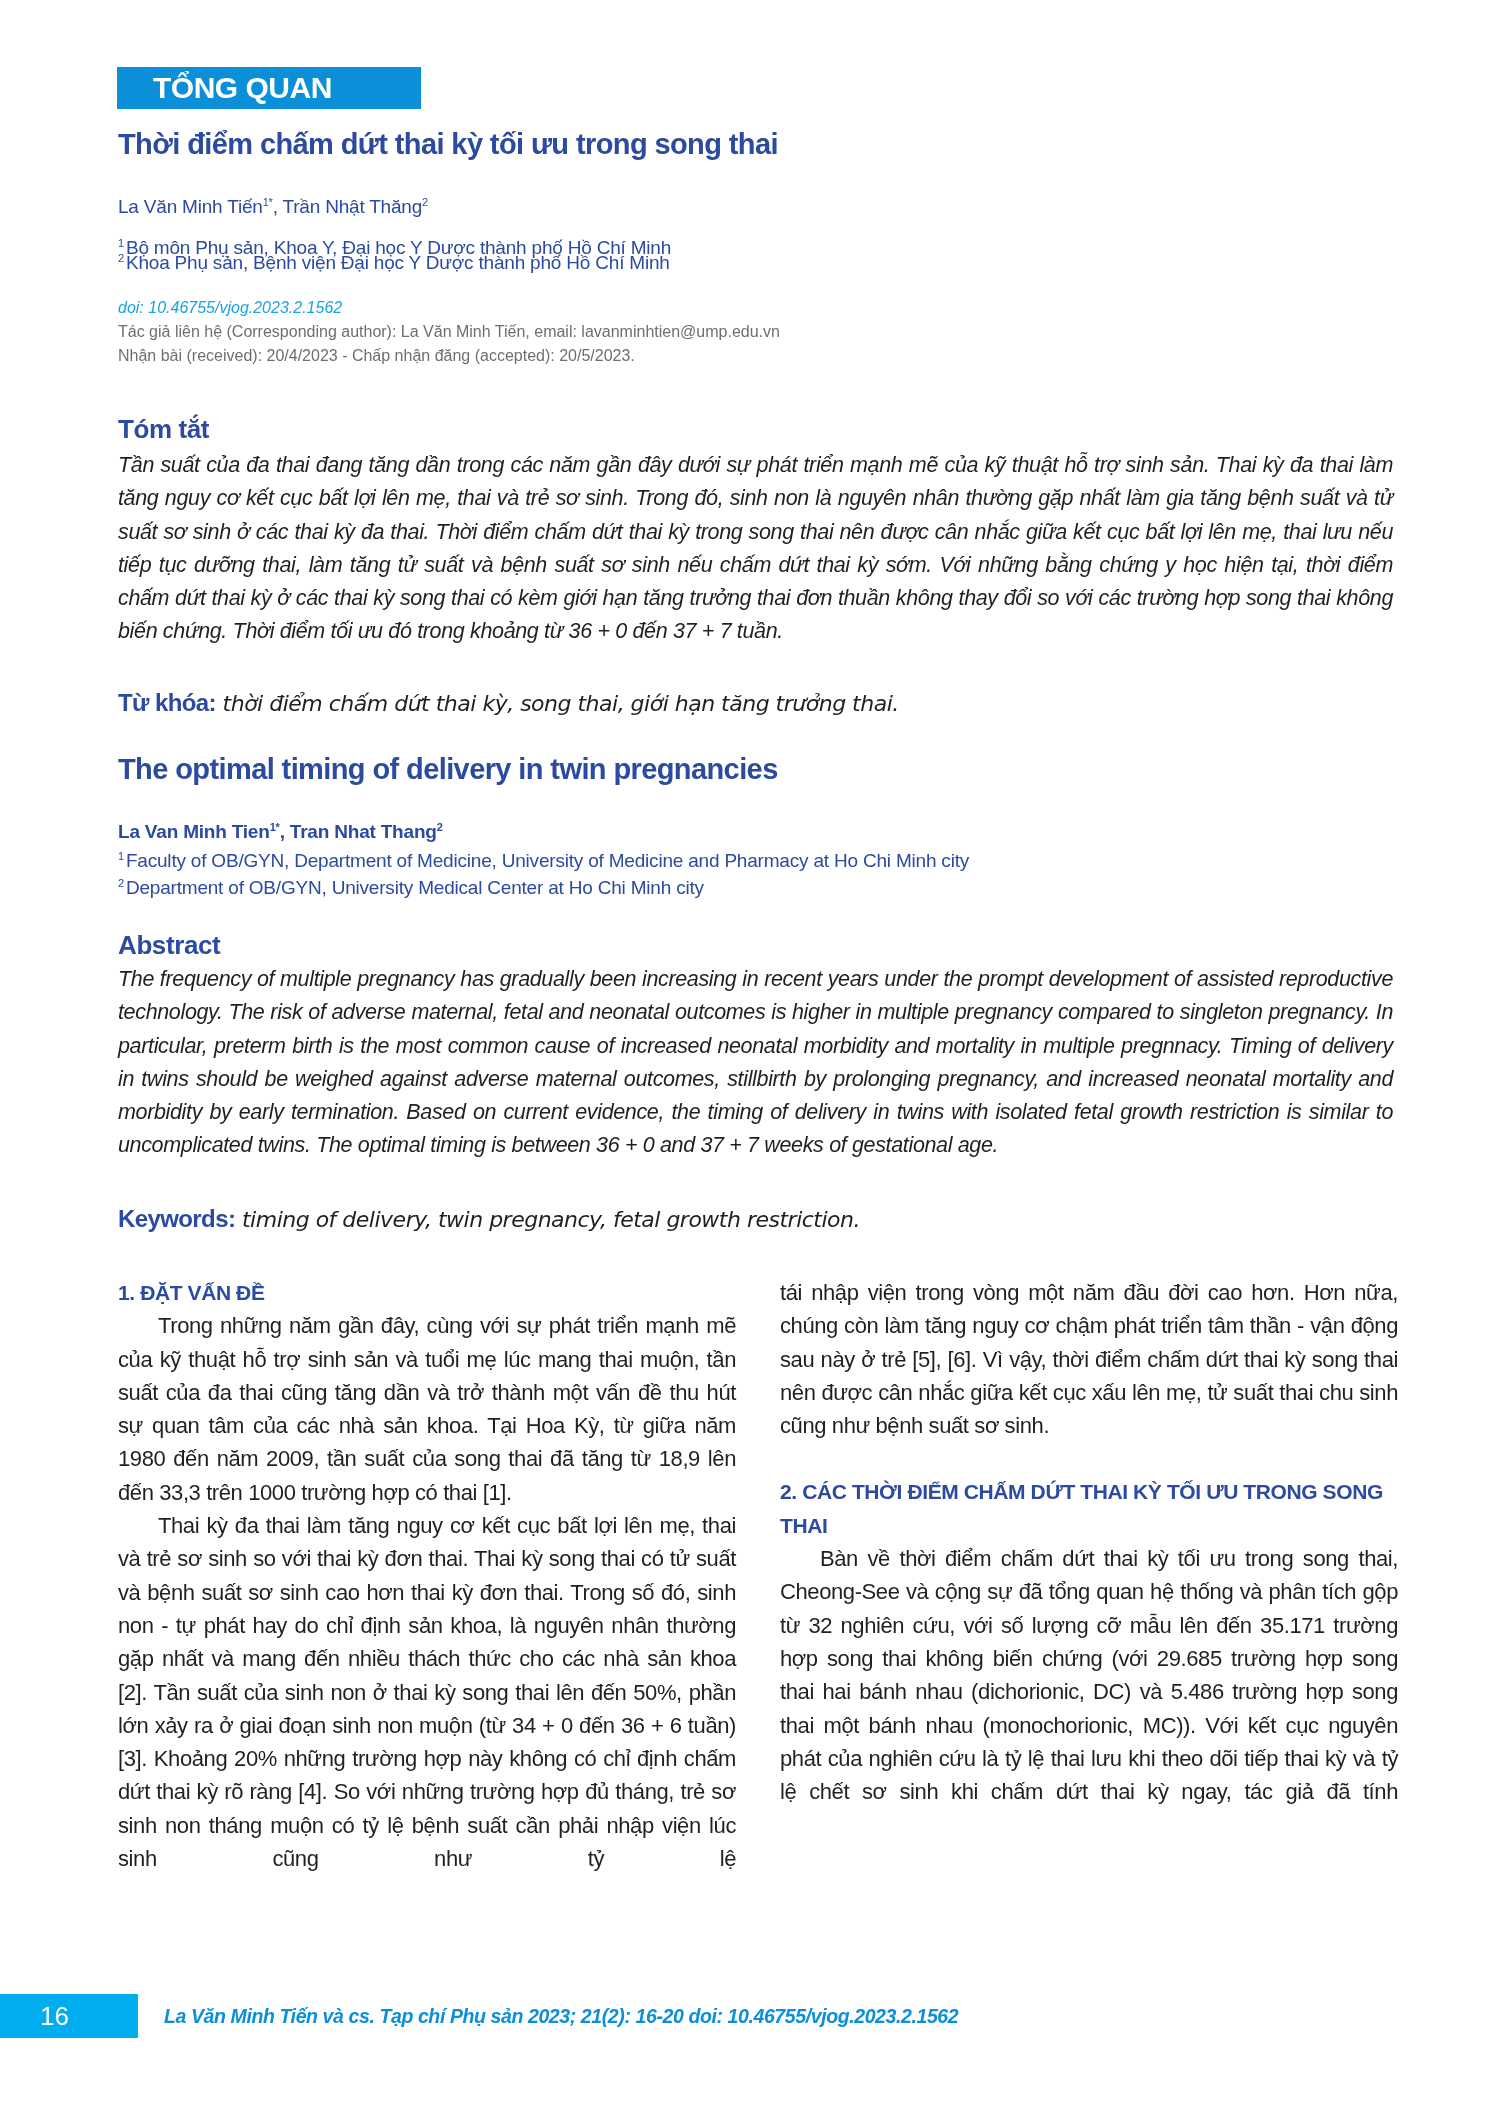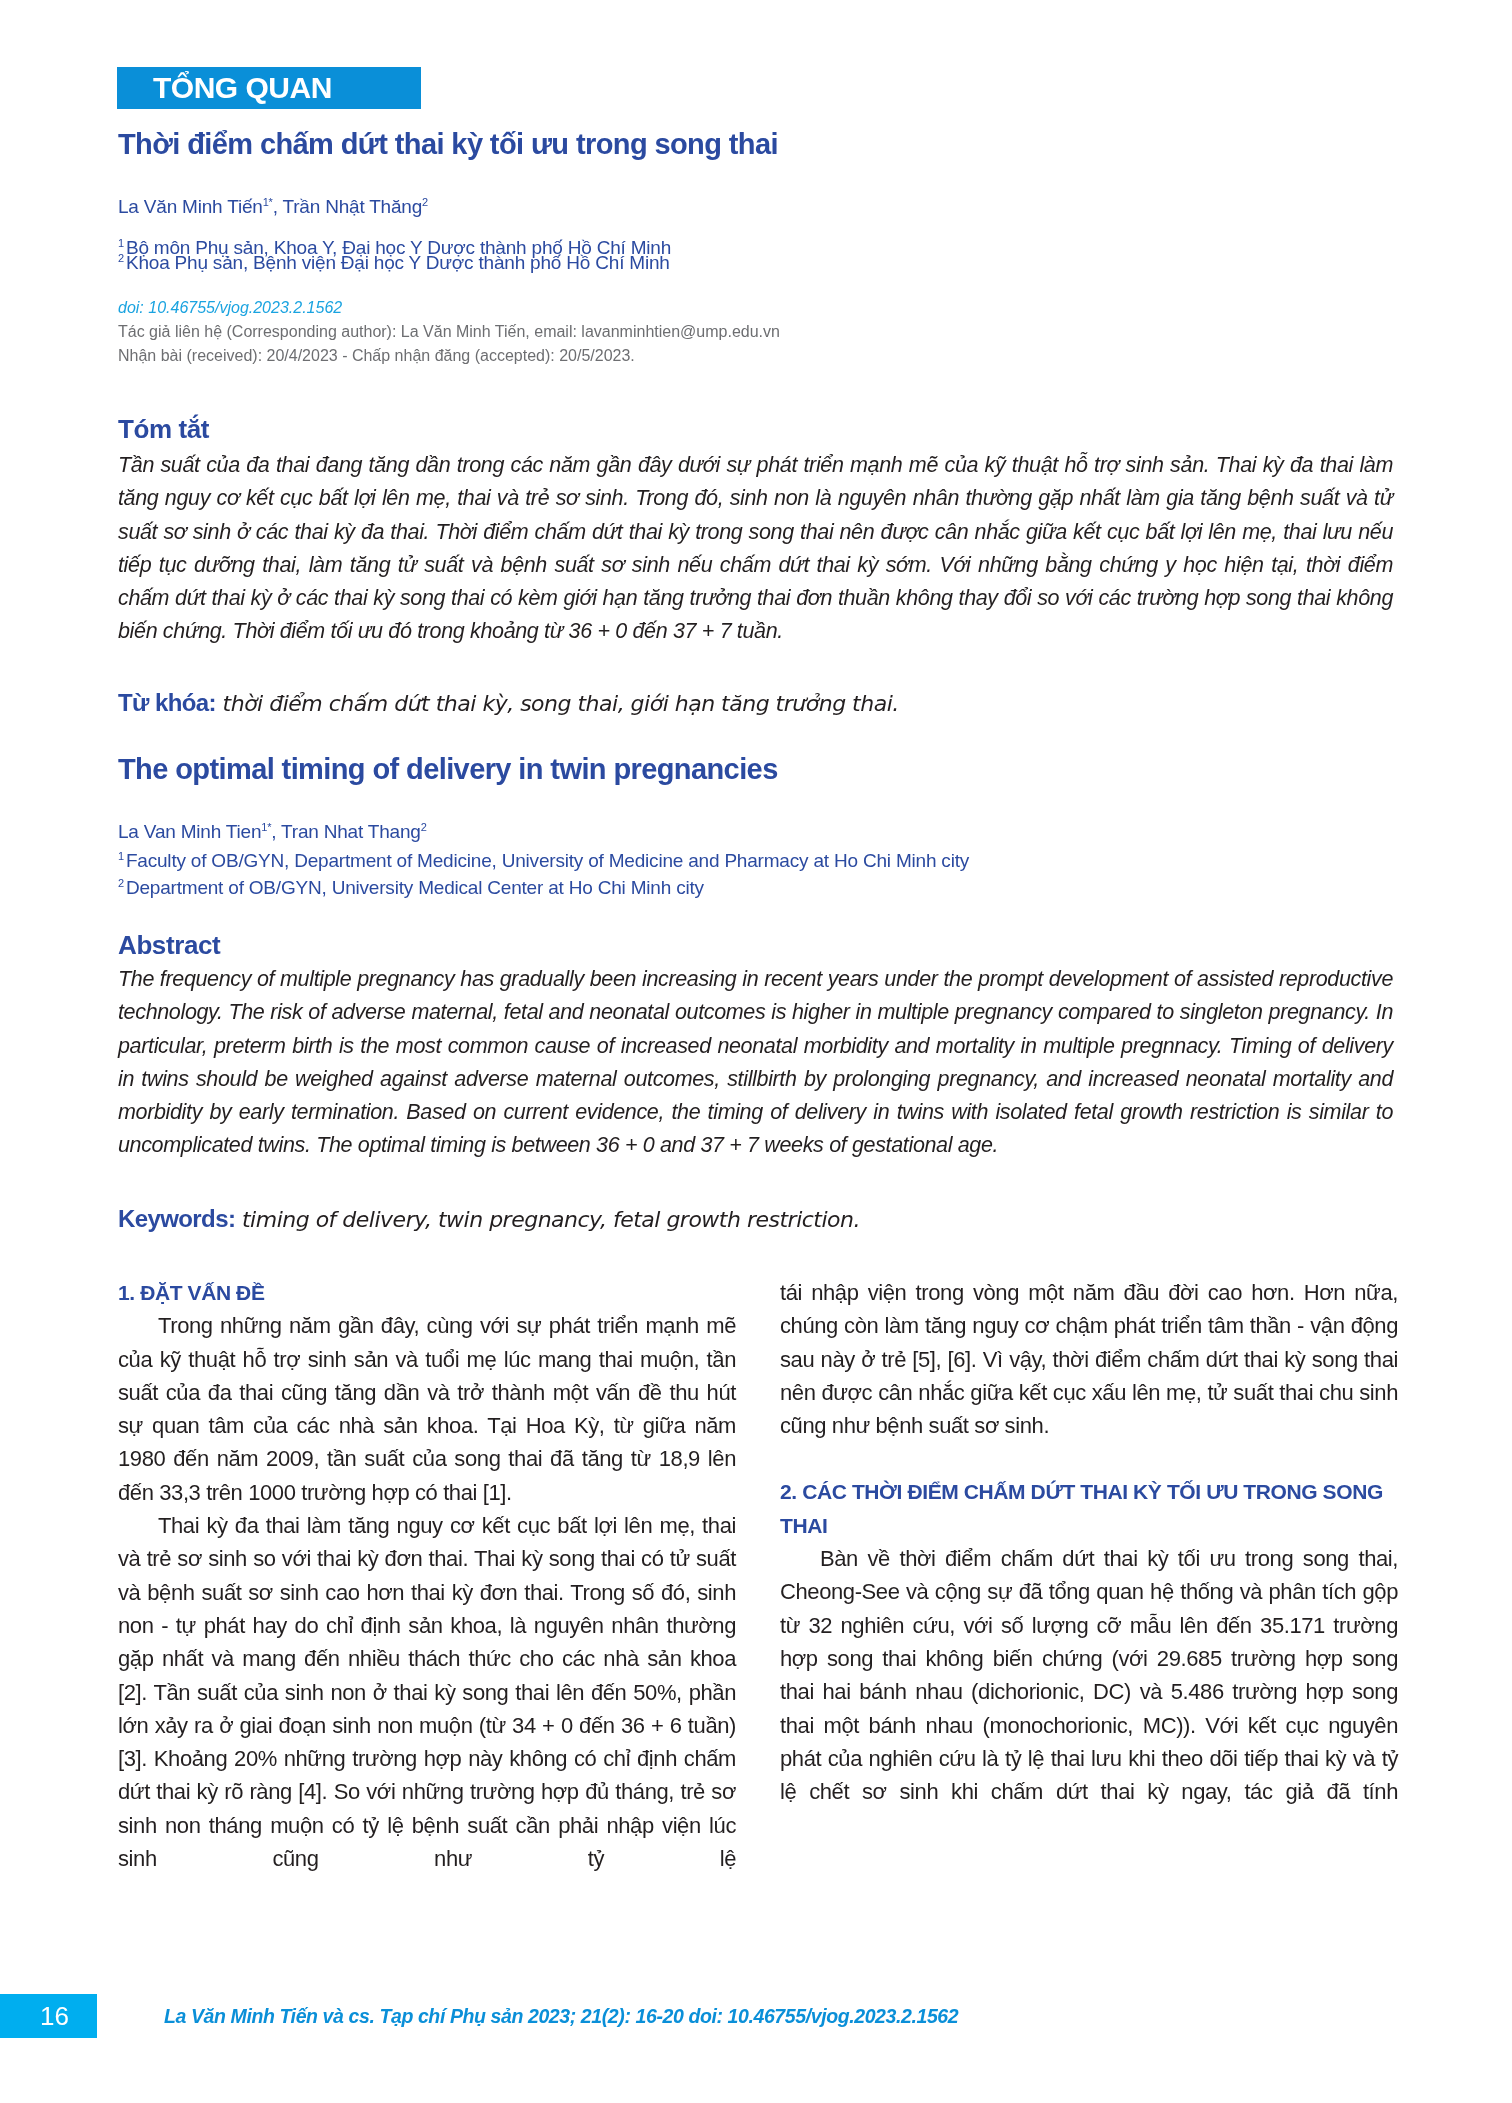--- a/index.html
+++ b/index.html
@@ -20,21 +20,21 @@
   .abstract { left:118px; width:1275px; font-size:21.5px; font-style:italic; line-height:33.3px;
               text-align:justify; text-align-last:left; color:#231f20; letter-spacing:-0.35px; }
   .kw { left:118px; font-size:24px; line-height:32px; white-space:nowrap; }
   .kw .lbl { color:#2b4aa0; font-weight:bold; letter-spacing:-0.6px; }
   .kw .val { font-style:italic; font-family:"DejaVu Sans", sans-serif; font-size:22px; letter-spacing:-0.5px; color:#231f20; }
   .col { width:618px; font-size:22px; line-height:33.3px; text-align:justify; letter-spacing:-0.4px; color:#231f20; }
   .col p { margin:0; }
   .indent { text-indent:40px; }
   .sec { font-size:21px; font-weight:bold; color:#2b4aa0; line-height:33.3px; letter-spacing:-0.4px; text-align:left; }
   .sub { font-weight:bold; letter-spacing:-0.5px; }
-  .pagebox { left:0; top:1994px; width:97px; height:44px; background:#00aeef; color:#fff;
+  .pagebox { left:0; top:1994px; width:138px; height:44px; background:#00aeef; color:#fff;
              font-size:26px; line-height:44px; }
   .pagebox span { position:absolute; left:40px; }
   .footer { left:164px; top:1994px; line-height:44px; font-size:19.5px; font-style:italic; font-weight:bold;
             color:#0a8fd8; white-space:nowrap; letter-spacing:-0.4px; }
 </style>
 </head>
 <body>
 
 <div class="abs tag">
     <span>TỔNG QUAN</span>
@@ -55,21 +55,21 @@
 <div class="abs h2" style="top:413px;">Tóm tắt</div>
 <div class="abs abstract" style="top:449px;">Tần suất của đa thai đang tăng dần trong các năm gần đây dưới sự phát triển mạnh mẽ của kỹ thuật hỗ trợ sinh sản. Thai kỳ đa thai làm tăng nguy cơ kết cục bất lợi lên mẹ, thai và trẻ sơ sinh. Trong đó, sinh non là nguyên nhân thường gặp nhất làm gia tăng bệnh suất và tử suất sơ sinh ở các thai kỳ đa thai. Thời điểm chấm dứt thai kỳ trong song thai nên được cân nhắc giữa kết cục bất lợi lên mẹ, thai lưu nếu tiếp tục dưỡng thai, làm tăng tử suất và bệnh suất sơ sinh nếu chấm dứt thai kỳ sớm. Với những bằng chứng y học hiện tại, thời điểm chấm dứt thai kỳ ở các thai kỳ song thai có kèm giới hạn tăng trưởng thai đơn thuần không thay đổi so với các trường hợp song thai không biến chứng. Thời điểm tối ưu đó trong khoảng từ 36 + 0 đến 37 + 7 tuần.</div>
 
 <div class="abs kw" style="top:687px;">
   <span class="lbl">Từ khóa:</span>
   <span class="val">thời điểm chấm dứt thai kỳ, song thai, giới hạn tăng trưởng thai.</span>
 </div>
 
 <div class="abs title" style="top:752px;">The optimal timing of delivery in twin pregnancies</div>
 
-<div class="abs authors" style="top:819px;">
+<div class="abs authors" style="top:819px;font-weight:bold;">
   <span>La Van Minh Tien</span><sup>1*</sup><span>, </span><span>Tran Nhat Thang</span><sup>2</sup>
 </div>
 <div class="abs aff" style="top:848px;"><sup>1</sup><span>Faculty of OB/GYN, Department of Medicine, University of Medicine and Pharmacy at Ho Chi Minh city</span></div>
 <div class="abs aff" style="top:875px;"><sup>2</sup><span>Department of OB/GYN, University Medical Center at Ho Chi Minh city</span></div>
 
 <div class="abs h2" style="top:929px;">Abstract</div>
 <div class="abs abstract" style="top:963px;">The frequency of multiple pregnancy has gradually been increasing in recent years under the prompt development of assisted reproductive technology. The risk of adverse maternal, fetal and neonatal outcomes is higher in multiple pregnancy compared to singleton pregnancy. In particular, preterm birth is the most common cause of increased neonatal morbidity and mortality in multiple pregnnacy. Timing of delivery in twins should be weighed against adverse maternal outcomes, stillbirth by prolonging pregnancy, and increased neonatal mortality and morbidity by early termination. Based on current evidence, the timing of delivery in twins with isolated fetal growth restriction is similar to uncomplicated twins. The optimal timing is between 36 + 0 and 37 + 7 weeks of gestational age.</div>
 
 <div class="abs kw" style="top:1203px;">
   <span class="lbl">Keywords:</span>

